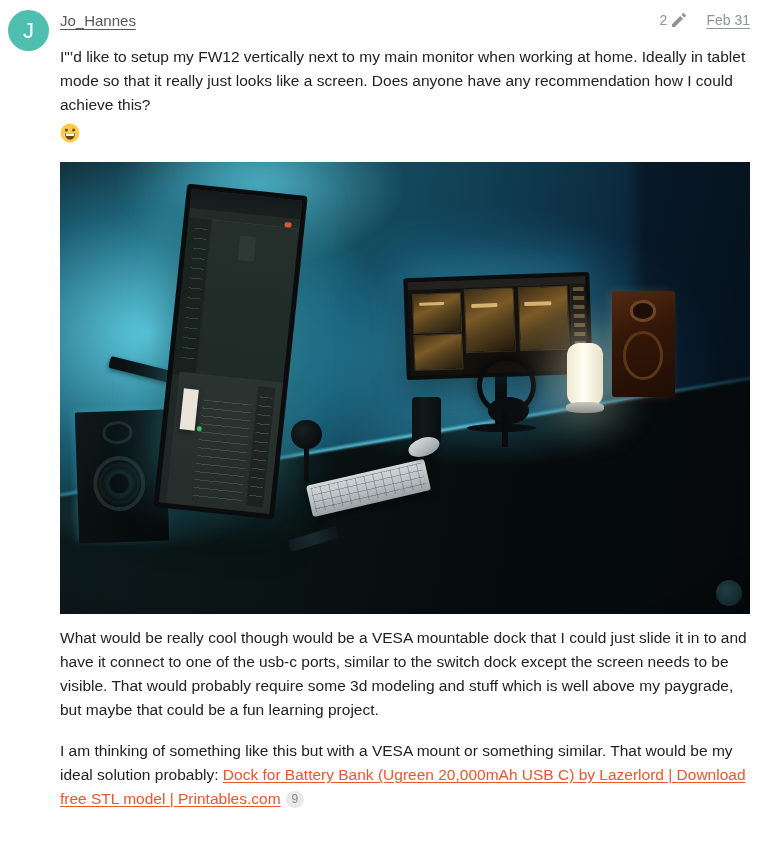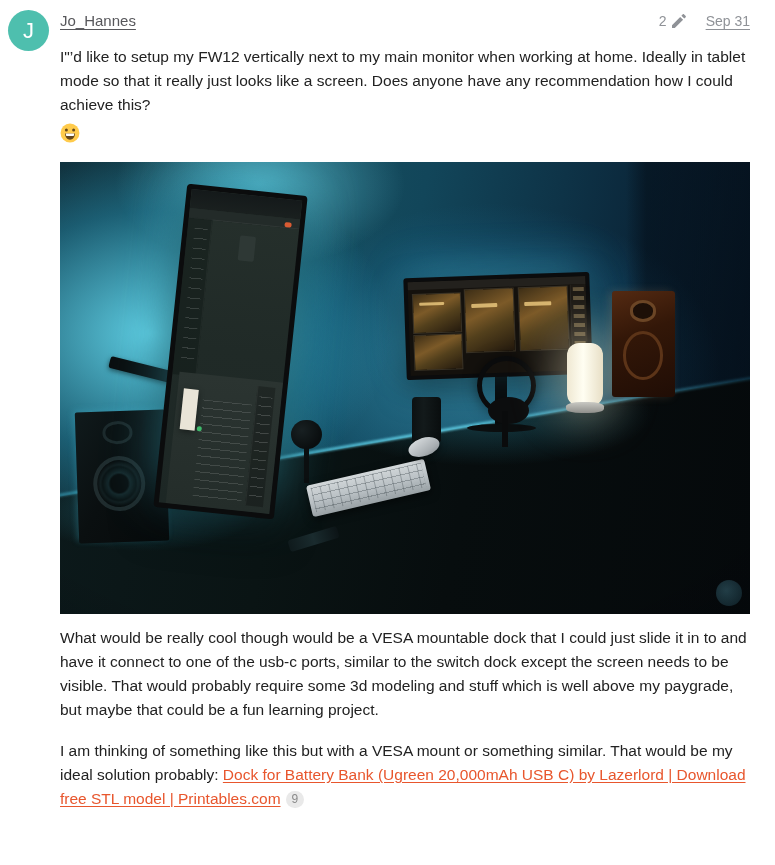--- a/index.html
+++ b/index.html
@@ -11,21 +11,21 @@
   }
   .post { display:flex; padding-top:10px; }
   .avatar-col { width:60px; flex:0 0 60px; padding-left:8px; }
   .avatar {
     width:41px; height:41px; border-radius:50%;
     background:#4ebfae; color:#fff;
     display:flex; align-items:center; justify-content:center;
     font-size:22px; font-weight:300; cursor:pointer;
   }
   .content { width:690px; flex:0 0 690px; }
-  .header-row { display:flex; align-items:center; margin:2px 0 16px 0; }
+  .header-row { display:flex; align-items:flex-start; margin:2px 0 16px 0; }
   .username {
     font-size:15px; font-weight:500; color:#57575b;
     text-decoration:underline; text-underline-offset:3px; cursor:pointer;
   }
   .header-spacer { flex:1; }
   .edits { display:flex; align-items:center; gap:5px; color:#8f9297; font-size:14px; cursor:pointer; }
   .edits svg { display:block; }
   .post-date {
     margin-left:20px; color:#8f9297; font-size:14px;
     text-decoration:underline; text-underline-offset:3px; cursor:pointer;
@@ -236,21 +236,21 @@
       <span class="username">Jo_Hannes</span>
       <span class="header-spacer"></span>
       <span class="edits">
         <span>2</span>
         <span>
             <svg width="14" height="14" viewBox="0 0 14 14">
               <path fill="#8f9297" d="M0 11.2V14h2.8l8.3-8.3-2.9-2.8L0 11.2zM13.7 3.2c.3-.3.3-.8 0-1.1L11.9.3c-.3-.3-.8-.3-1.1 0L9.4 1.7l2.9 2.9 1.4-1.4z"></path>
             </svg>
           </span>
       </span>
-      <span class="post-date">Sep 31</span>
+      <span class="post-date">Feb 31</span>
     </div>
 
     <p class="body-p">I"’d like to setup my FW12 vertically next to my main monitor when working at home. Ideally in tablet mode so that it really just looks like a screen. Does anyone have any recommendation how I could achieve this?</p>
 
     <div class="emoji-line">
       <span>
           <svg width="20" height="20" viewBox="0 0 36 36">
         <circle cx="18" cy="18" r="17" fill="#ffcb4c"></circle>
         <circle cx="11.5" cy="12.5" r="2.7" fill="#65471b"></circle>
         <circle cx="24.5" cy="12.5" r="2.7" fill="#65471b"></circle>

